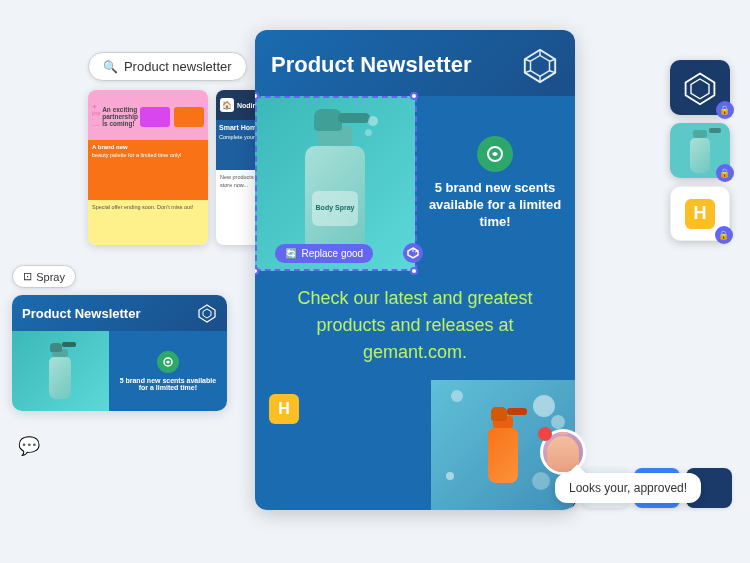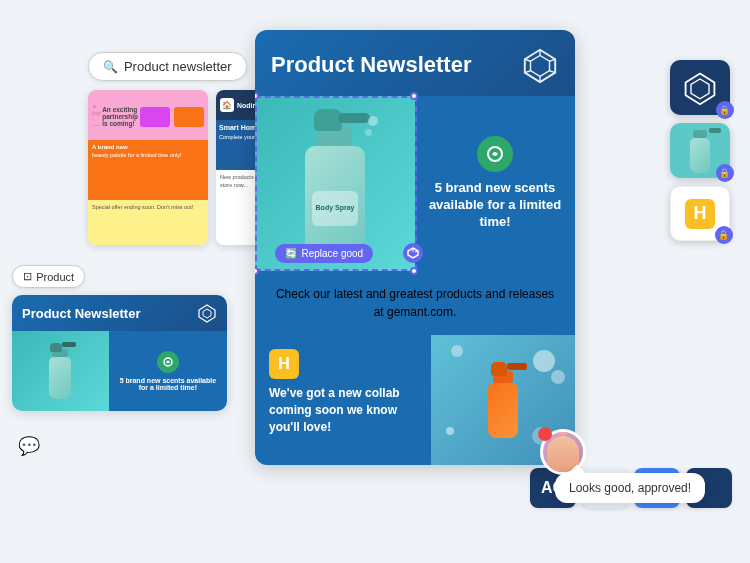--- a/index.html
+++ b/index.html
@@ -232,22 +232,22 @@
       z-index: 7;
     }
 
     
     .card-blue-text {
       background: #1a6bb0;
       padding: 14px 20px;
       text-align: center;
     }
     .card-blue-text p {
-      color: #000000;
-      font-size: 12px;
+      color: #bef264;
+      font-size: 18px;
       line-height: 1.5;
     }
 
     
     .card-collab {
       background: white;
       display: flex;
       height: 130px;
     }
     .collab-left {
@@ -618,21 +618,20 @@
     <p>Check our latest and greatest products and releases at gemant.com.</p>
   </div>
 
   <div class="card-collab">
     <div class="collab-left">
       <div style="display:flex; align-items:center; gap:8px;">
         <div class="collab-h-icon">
           <span>H</span>
         </div>
       </div>
-      <div class="collab-text">We've got a new collab coming soon we know you'll love!</div>
     </div>
     <div class="collab-right">
 
       <div style="position:relative;width:100%;height:100%;display:flex;align-items:center;justify-content:center;">
         <div style="width:40px;height:75px;position:relative;">
           <div style="position:absolute;bottom:0;left:5px;width:30px;height:55px;background:linear-gradient(135deg,#f97316,#fb923c);border-radius:6px 6px 8px 8px;"></div>
           <div style="position:absolute;bottom:55px;left:10px;width:20px;height:12px;background:#ea6010;border-radius:3px;"></div>
           <div style="position:absolute;bottom:62px;left:8px;width:16px;height:14px;background:#d45808;border-radius:5px 5px 3px 3px;"></div>
           <div style="position:absolute;bottom:68px;left:24px;width:20px;height:7px;background:#c04000;border-radius:3px;"></div>
         </div>
@@ -675,21 +674,21 @@
   </div>
   <div class="brand-icon brand-ag-light">
     <span>Ag</span>
   </div>
   <div class="brand-icon brand-blue"></div>
   <div class="brand-icon brand-dark"></div>
 </div>
 
 <div class="resize-btn">
   <span>⊡</span>
-  <span>Product</span>
+  <span>Spray</span>
 </div>
 
 <div class="mini-preview">
   <div class="mini-header">
     <span class="mini-title">Product Newsletter</span>
     <svg class="mini-logo" viewBox="0 0 40 40" fill="none">
       <polygon points="20,4 36,14 36,28 20,38 4,28 4,14" fill="none" stroke="white" stroke-width="2.5"></polygon>
       <polygon points="20,12 28,17 28,25 20,30 12,25 12,17" fill="none" stroke="white" stroke-width="2"></polygon>
     </svg>
   </div>
@@ -723,14 +722,14 @@
   <div class="avatar-img">
 
     <div style="display:flex;flex-direction:column;align-items:center;gap:0;">
       <div style="width:16px;height:16px;background:#f4a8a0;border-radius:50%;margin-bottom:1px;"></div>
       <div class="avatar-person"></div>
     </div>
   </div>
 </div>
 
 <div class="approval-bubble">
-  <span>Looks good, approved!</span>
+  <span>Looks your, approved!</span>
 </div>
 
 </body></html>

